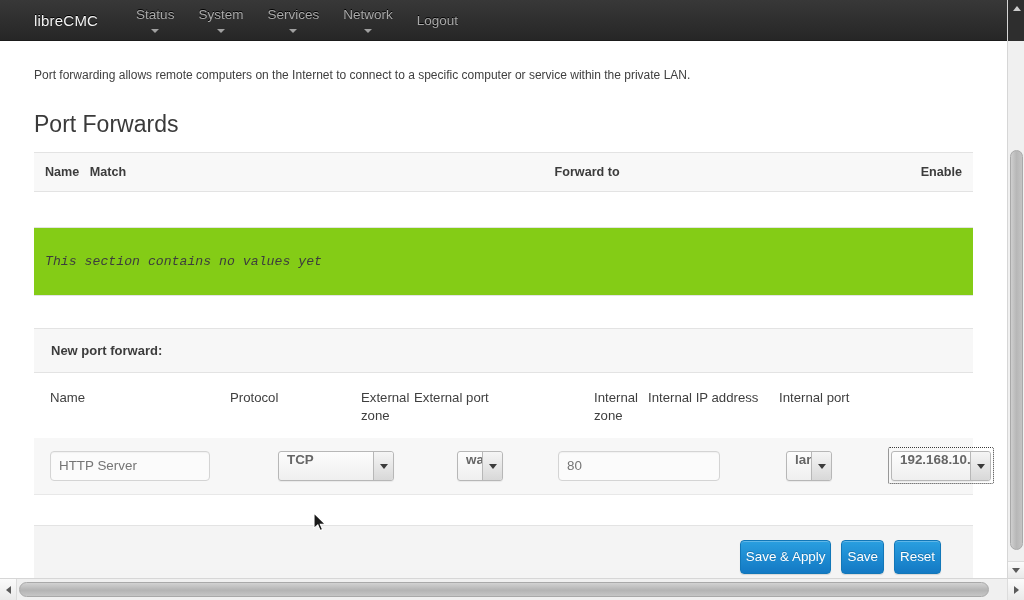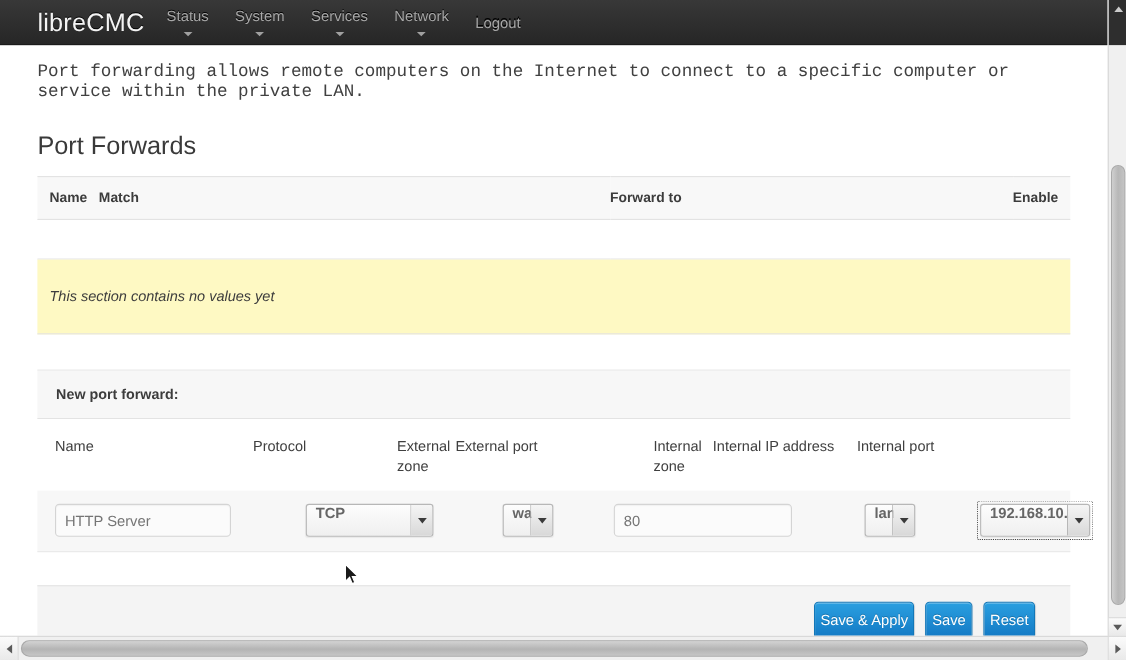--- a/index.html
+++ b/index.html
@@ -34,23 +34,23 @@
     background: #2e2e2e;
     background-image: linear-gradient(to bottom, #383838 0%, #262626 100%);
     border-bottom: 1px solid #1b1b1b;
     display: flex;
     align-items: center;
     padding-left: 34px;
     white-space: nowrap;
   }
   .brand {
     color: #f3f3f3;
-    font-size: 23px;
+    font-size: 15px;
     letter-spacing: 0.2px;
-    margin-right: 20px;
+    margin-right: 38px;
     text-shadow: 0 -1px 0 #000;
   }
   .navitem {
     color: #a8a8a8;
     font-size: 13.5px;
     margin-right: 24px;
     text-shadow: 0 -1px 0 #000;
     display: inline-flex;
     align-items: center;
     gap: 5px;
@@ -64,26 +64,25 @@
     border-top: 4px solid #a0a0a0;
     display: inline-block;
     margin-top: 2px;
   }
 
   
   #content {
     padding: 0 34px 0 34px;
   }
   .intro {
-    font-size: 16px;
+    font-size: 12px;
     color: #404040;
-    padding-top: 15px;
+    padding-top: 25px;
     padding-bottom: 4px;
     line-height: 18px;
-    font-family: Liberation Mono, monospace;
   }
   h2.page-title {
     font-size: 23px;
     font-weight: normal;
     color: #3a3a3a;
     margin: 22px 0 14px 0;
     line-height: 28px;
   }
 
   
@@ -106,26 +105,27 @@
   th.col-match  { width: 470px; }
   th.col-fwd    { width: 370px; }
   th.col-enable { text-align: right !important; padding-right: 11px !important; }
   .cbi-table tbody td {
     height: 36px;
     background: #ffffff;
     border-bottom: 1px solid #e3e3e3;
   }
 
   .empty-row {
-    background: #fef9c3;
+    background: #84cc16;
     border-bottom: 1px solid #e3e3e3;
     font-size: 13.2px;
     font-style: italic;
     color: #3d3d3d;
     padding: 26px 0 26px 11px;
+    font-family: Liberation Mono, monospace;
   }
 
   
   .newsection {
     margin-top: 32px;
     border-top: 1px solid #e3e3e3;
   }
   .newsection-title {
     background: #f7f7f7;
     border-bottom: 1px solid #e3e3e3;

